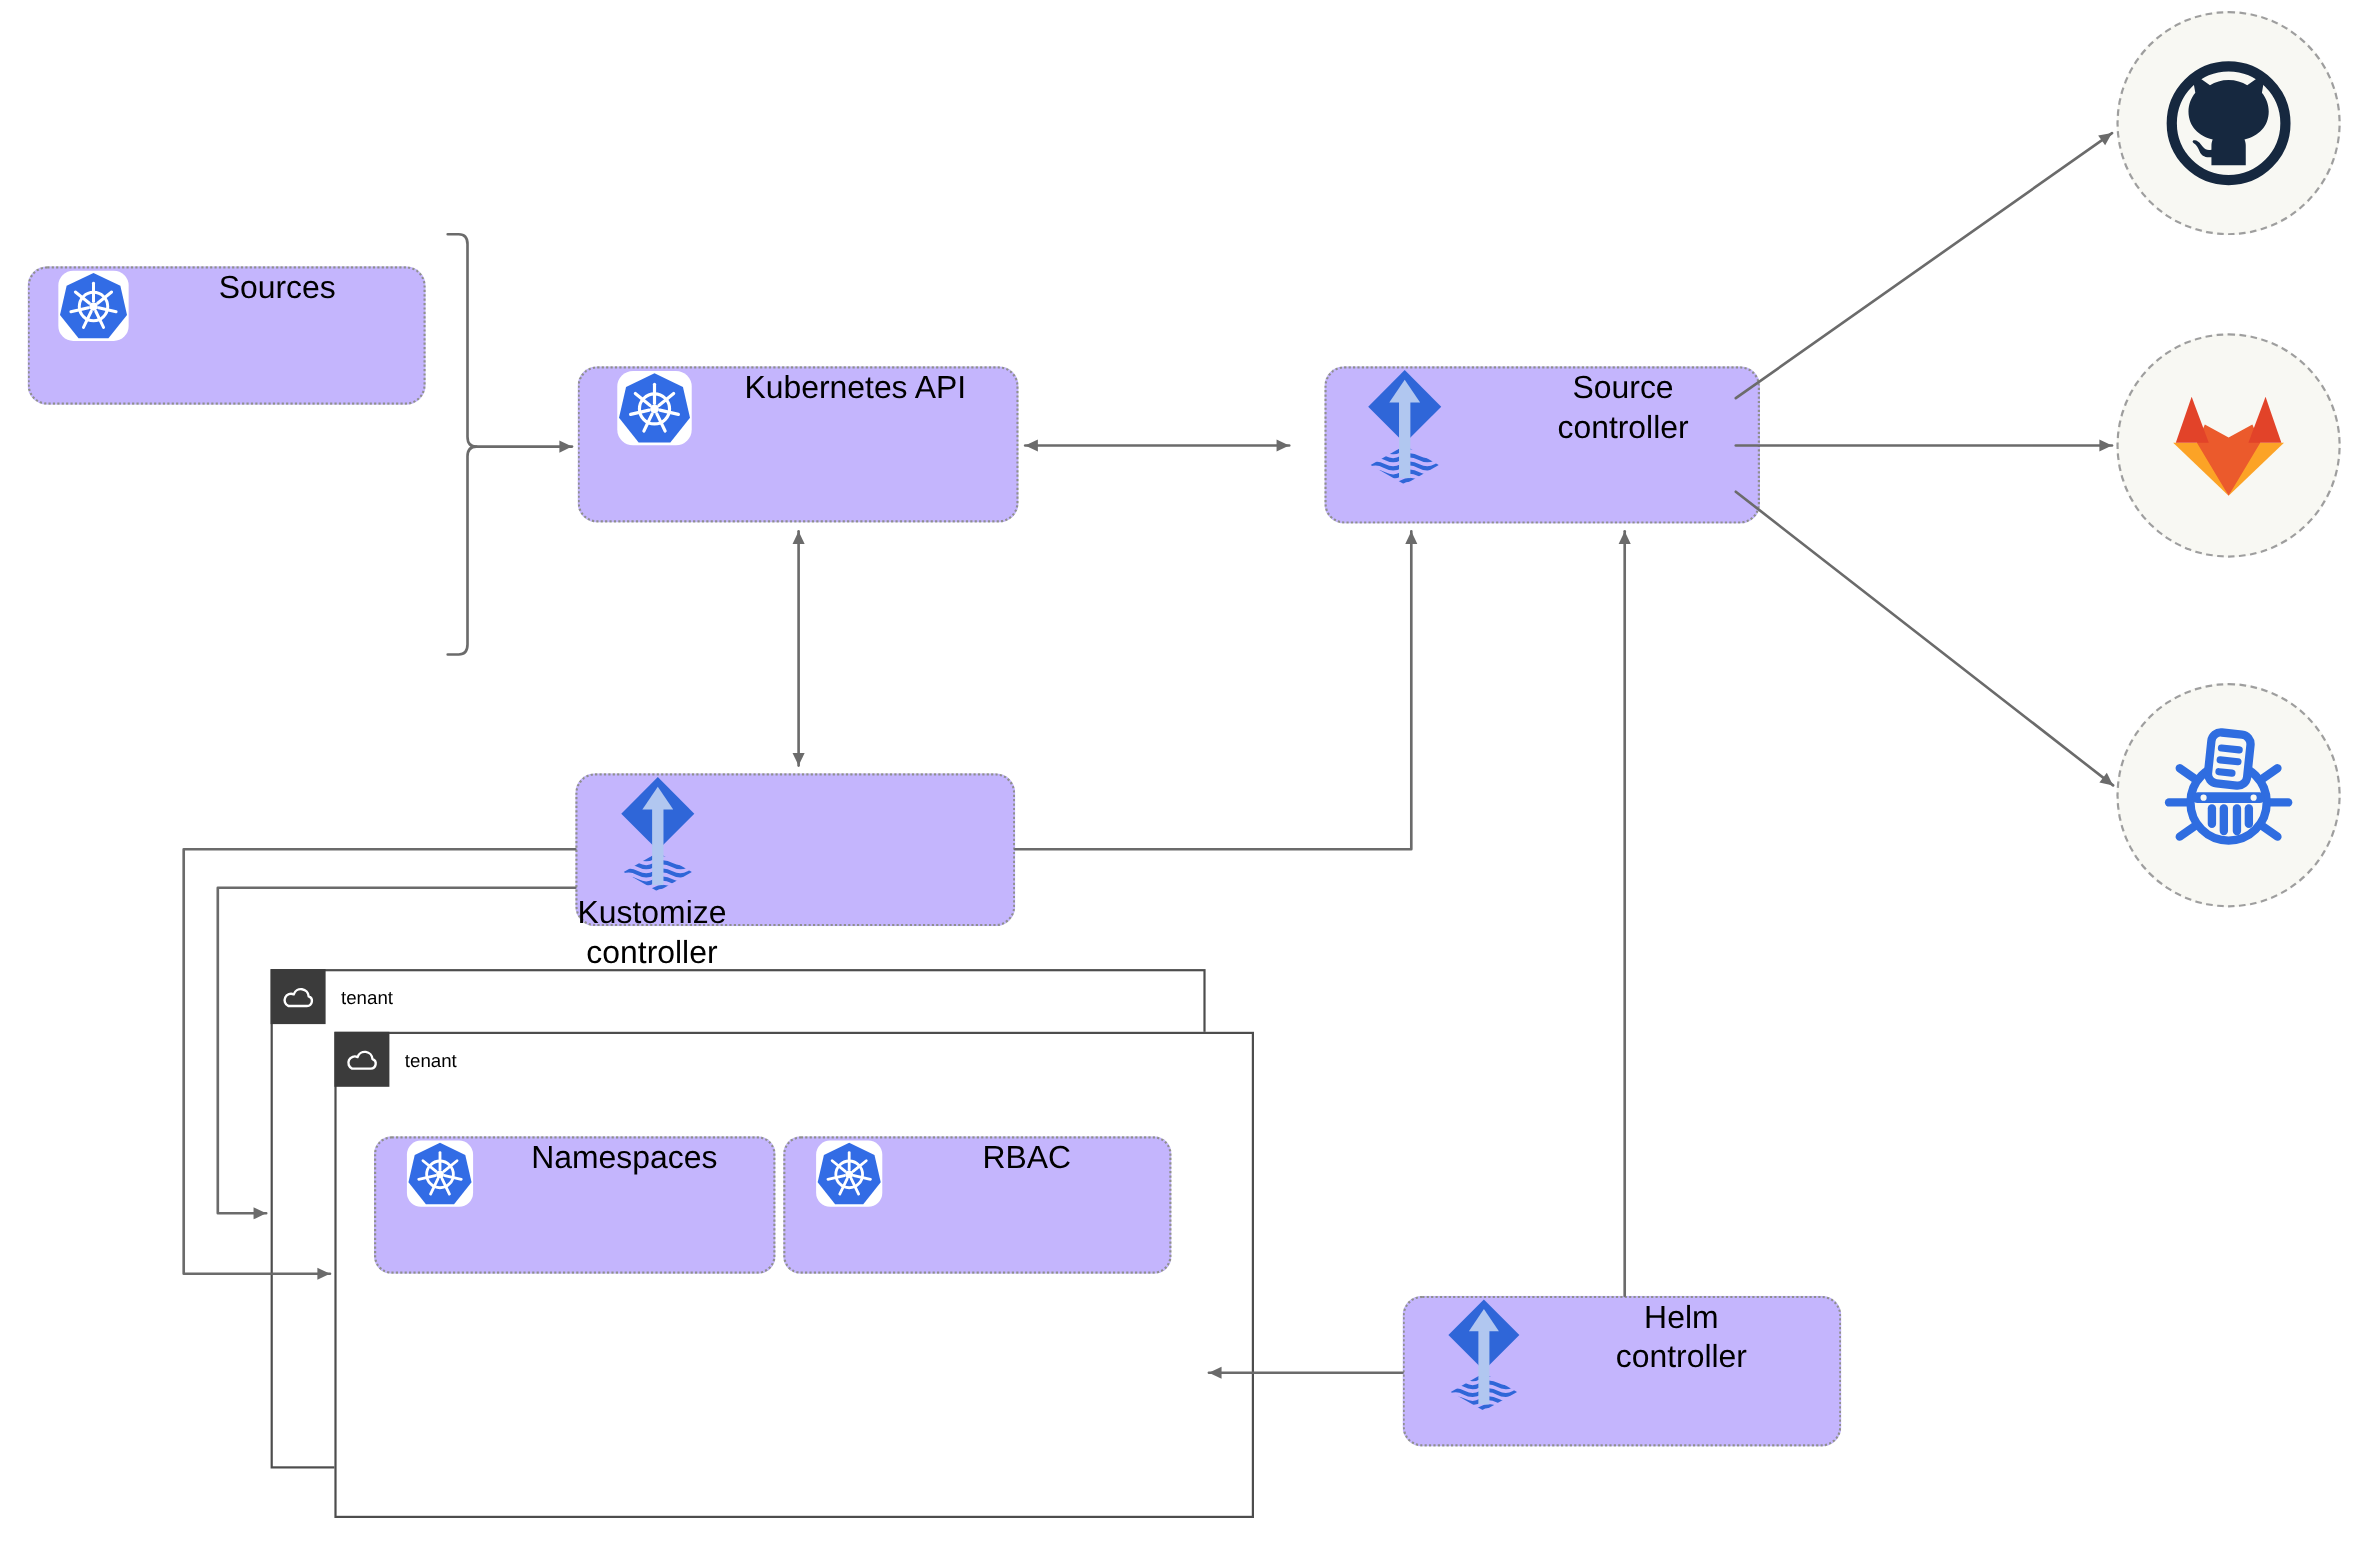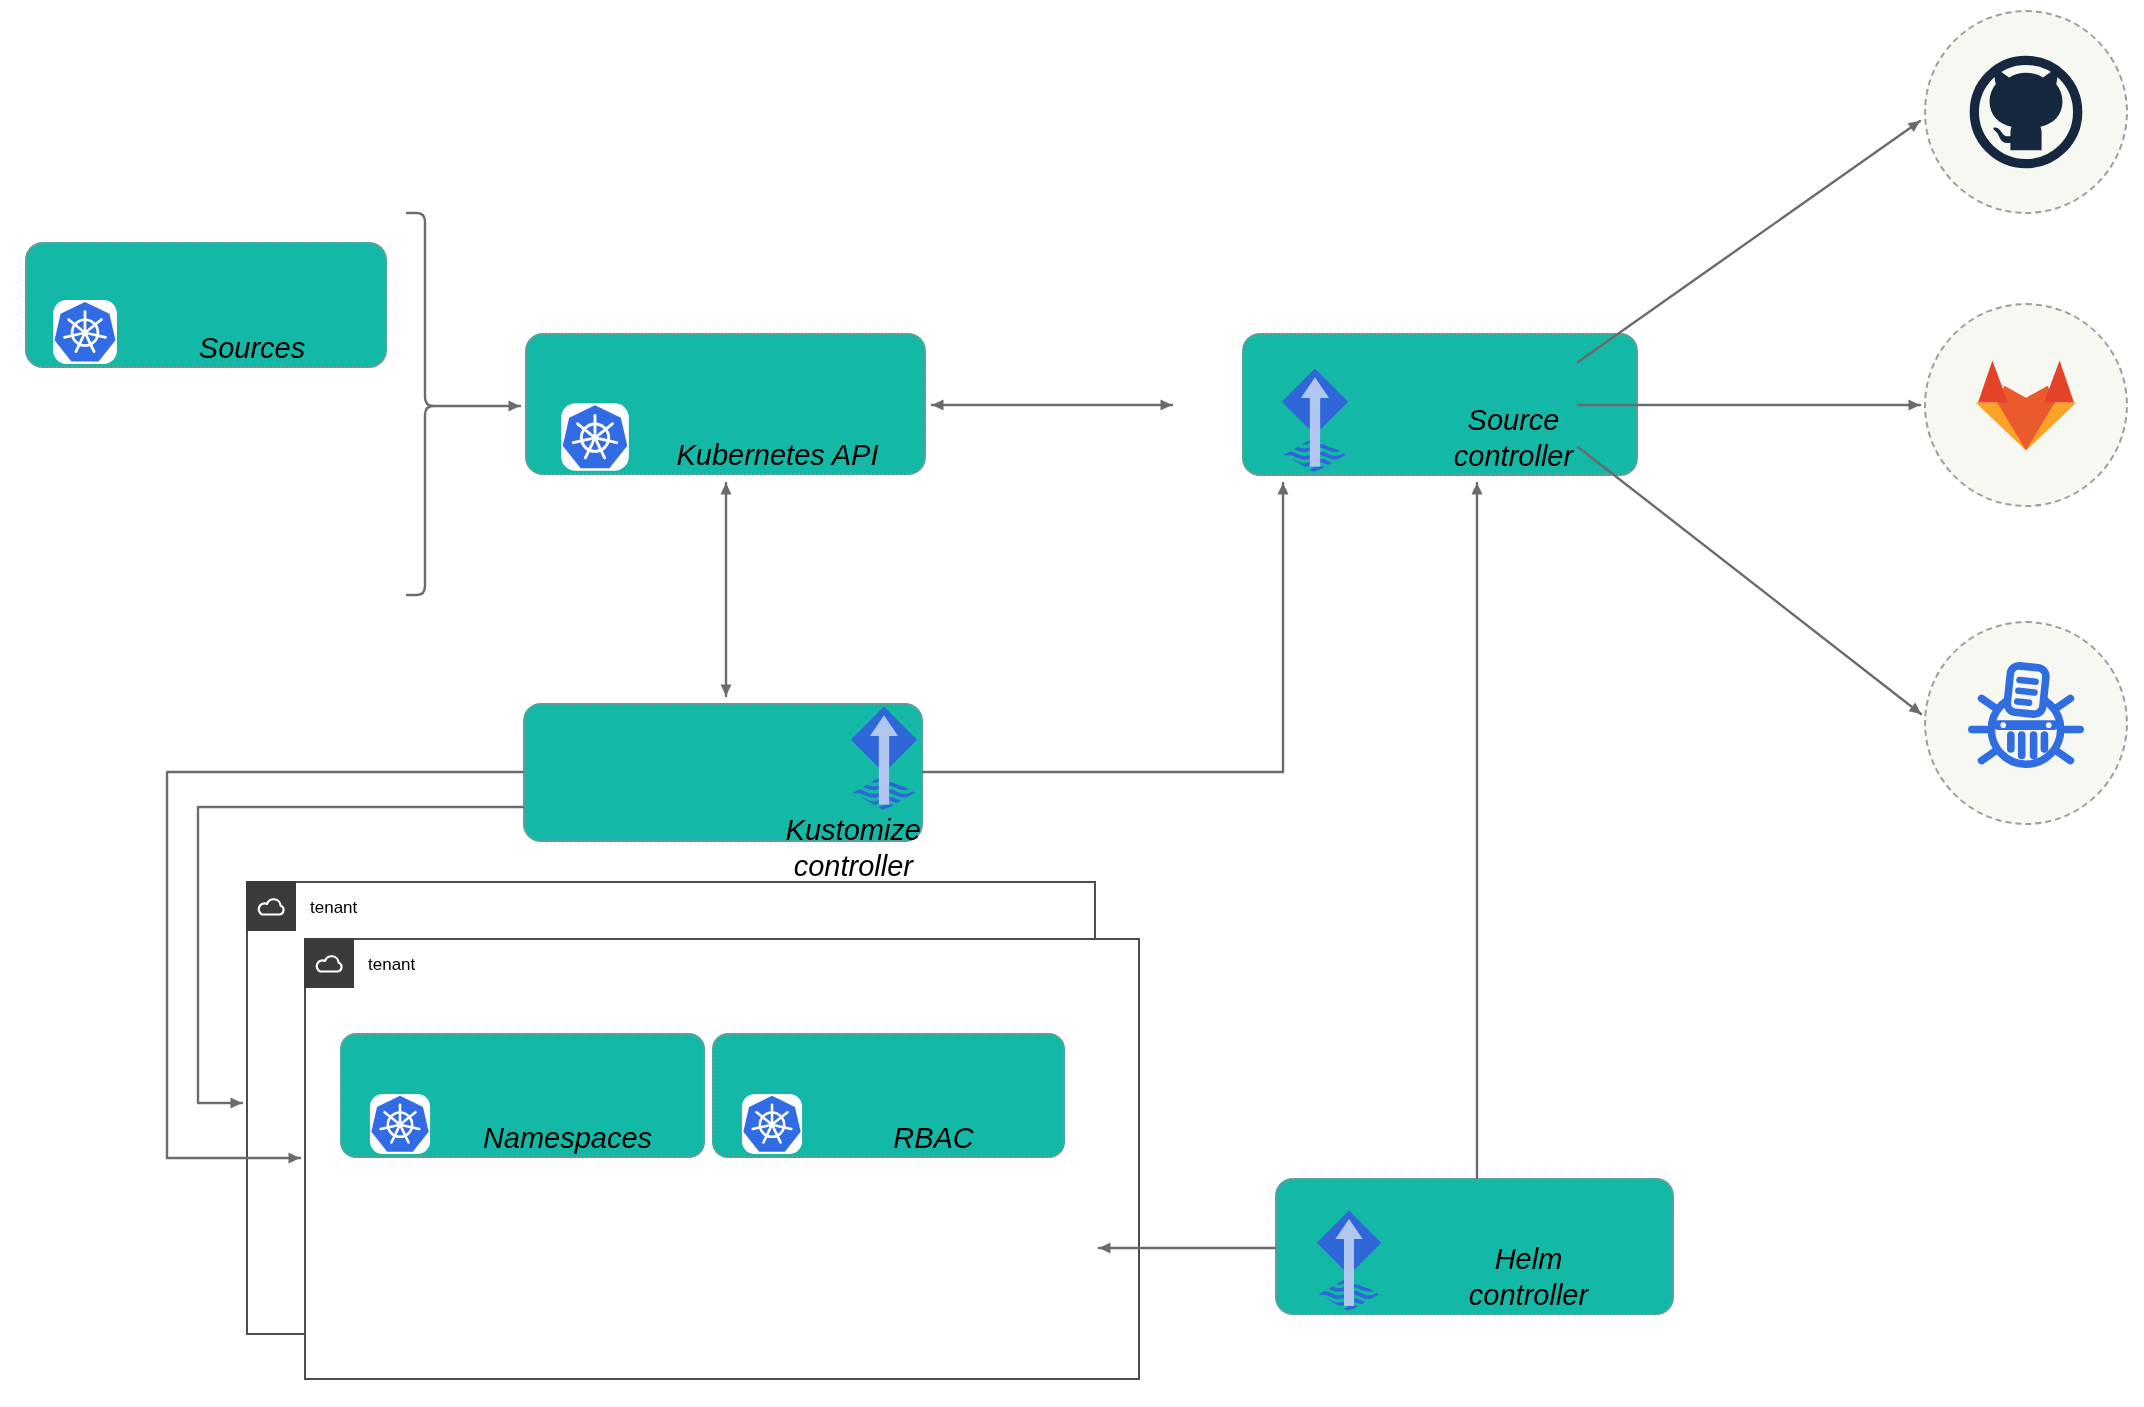--- a/index.html
+++ b/index.html
@@ -1,20 +1,20 @@
 <!DOCTYPE html>
 <html><head>
 <meta charset="utf-8">
 <style>
   html,body{margin:0;padding:0;background:#ffffff;font-family:"Liberation Sans",sans-serif;}
   #canvas{position:relative;width:2144px;height:1407px;background:#ffffff;overflow:hidden;}
 
   
-  .node{position:absolute;background:#14b8a6;border:2px dotted #8f8f8f;border-radius:18px;
-        display:flex;align-items:flex-end;box-sizing:border-box;font-style:italic;}
+  .node{position:absolute;background:#c4b5fd;border:2px dotted #8f8f8f;border-radius:18px;
+        display:flex;align-items:flex-start;box-sizing:border-box;}
   .node .icon-wrap{flex:0 0 auto;display:flex;align-items:center;justify-content:center;}
   .node .label{flex:1 1 auto;text-align:center;font-size:29px;color:#000;line-height:36px;}
 
   
   .endpoint{position:absolute;border-radius:50%;border:2.5px dashed #9e9e9e;background:#f8f8f3;
             display:flex;align-items:center;justify-content:center;box-sizing:border-box;}
 
   
   .tenant{position:absolute;background:#ffffff;border:2px solid #4d4d4d;box-sizing:border-box;}
   .tenant .tab{position:absolute;left:-2px;top:-2px;width:50px;height:50px;background:#3b3b3b;
@@ -166,21 +166,21 @@
 
   <div class="node" style="left:525px;top:333px;width:401px;height:142px;">
     <span class="icon-wrap" style="margin-left:32px;">
       <svg width="72" height="72">
           <use href="#sym-k8s"></use>
         </svg>
       </span>
     <span class="label">Kubernetes API</span>
   </div>
 
-  <div class="node" style="left:1242px;top:333px;width:396px;height:143px;gap:39px;">
+  <div class="node" style="left:1204px;top:333px;width:396px;height:143px;gap:39px;">
     <span class="icon-wrap" style="margin-left:34px;">
       <svg width="74" height="107">
           <use href="#sym-flux"></use>
         </svg>
       </span>
     <span class="label">
       <div>Source</div>
       <div>controller</div>
     </span>
   </div>

